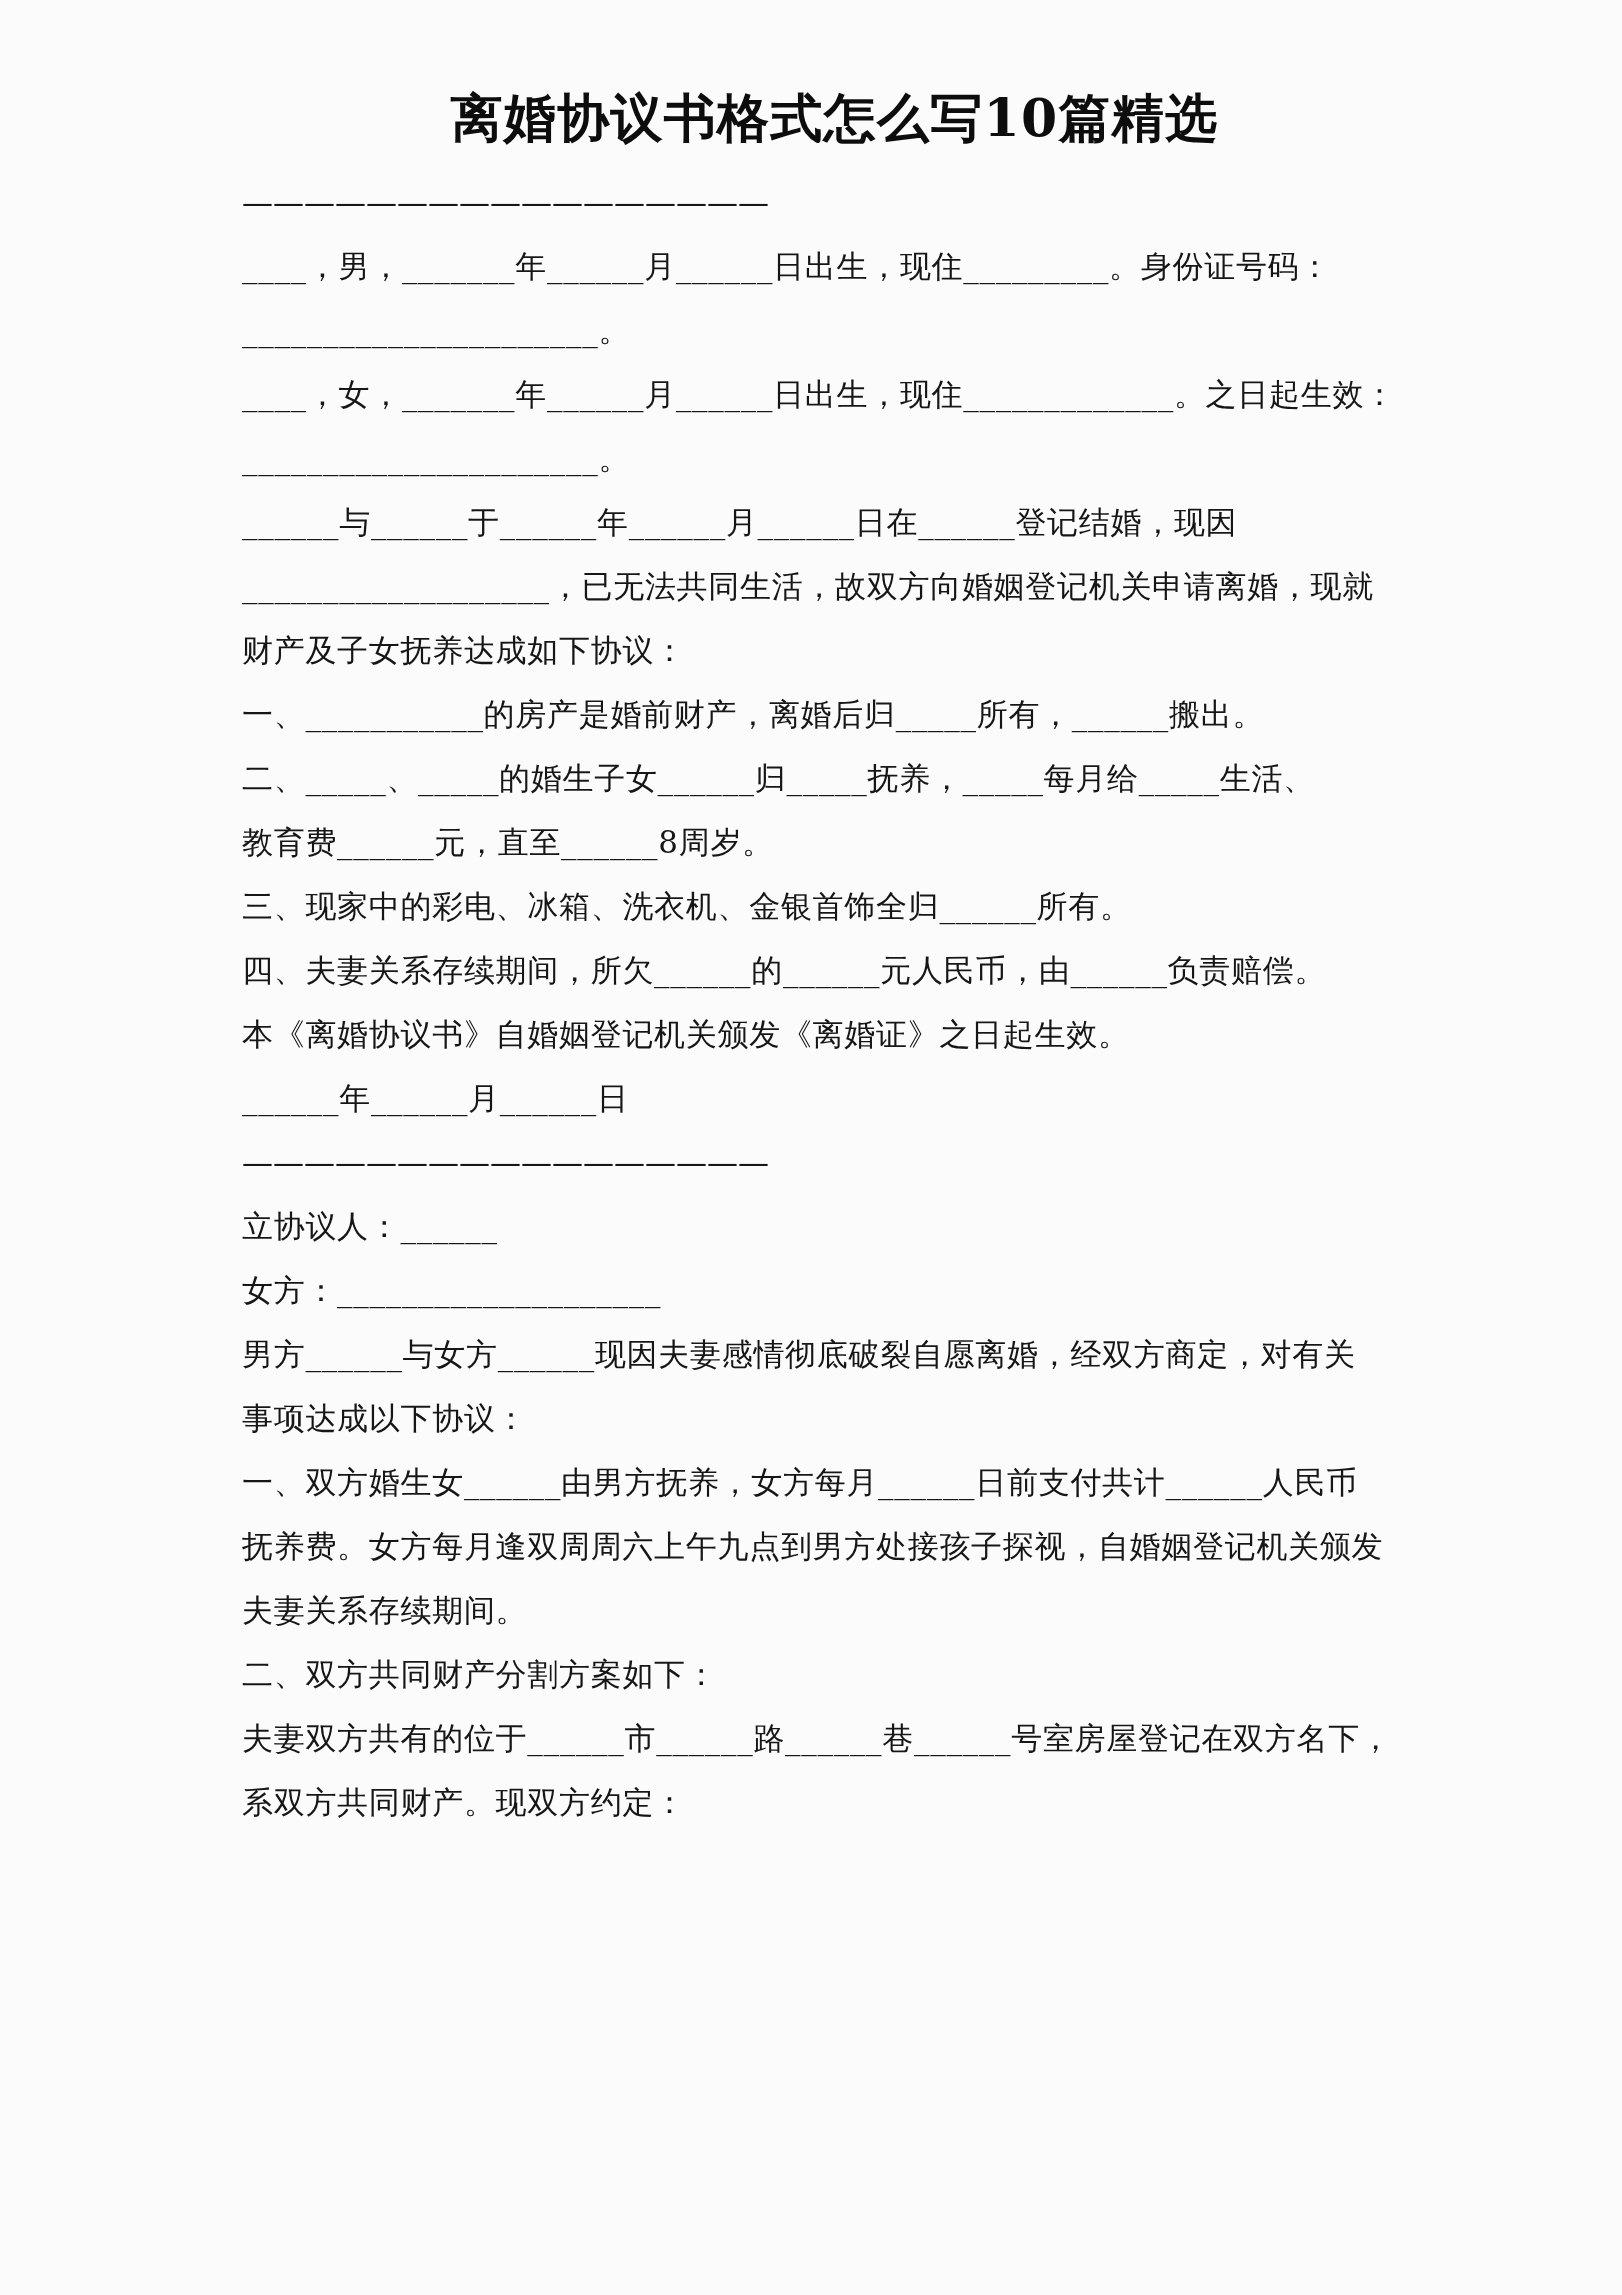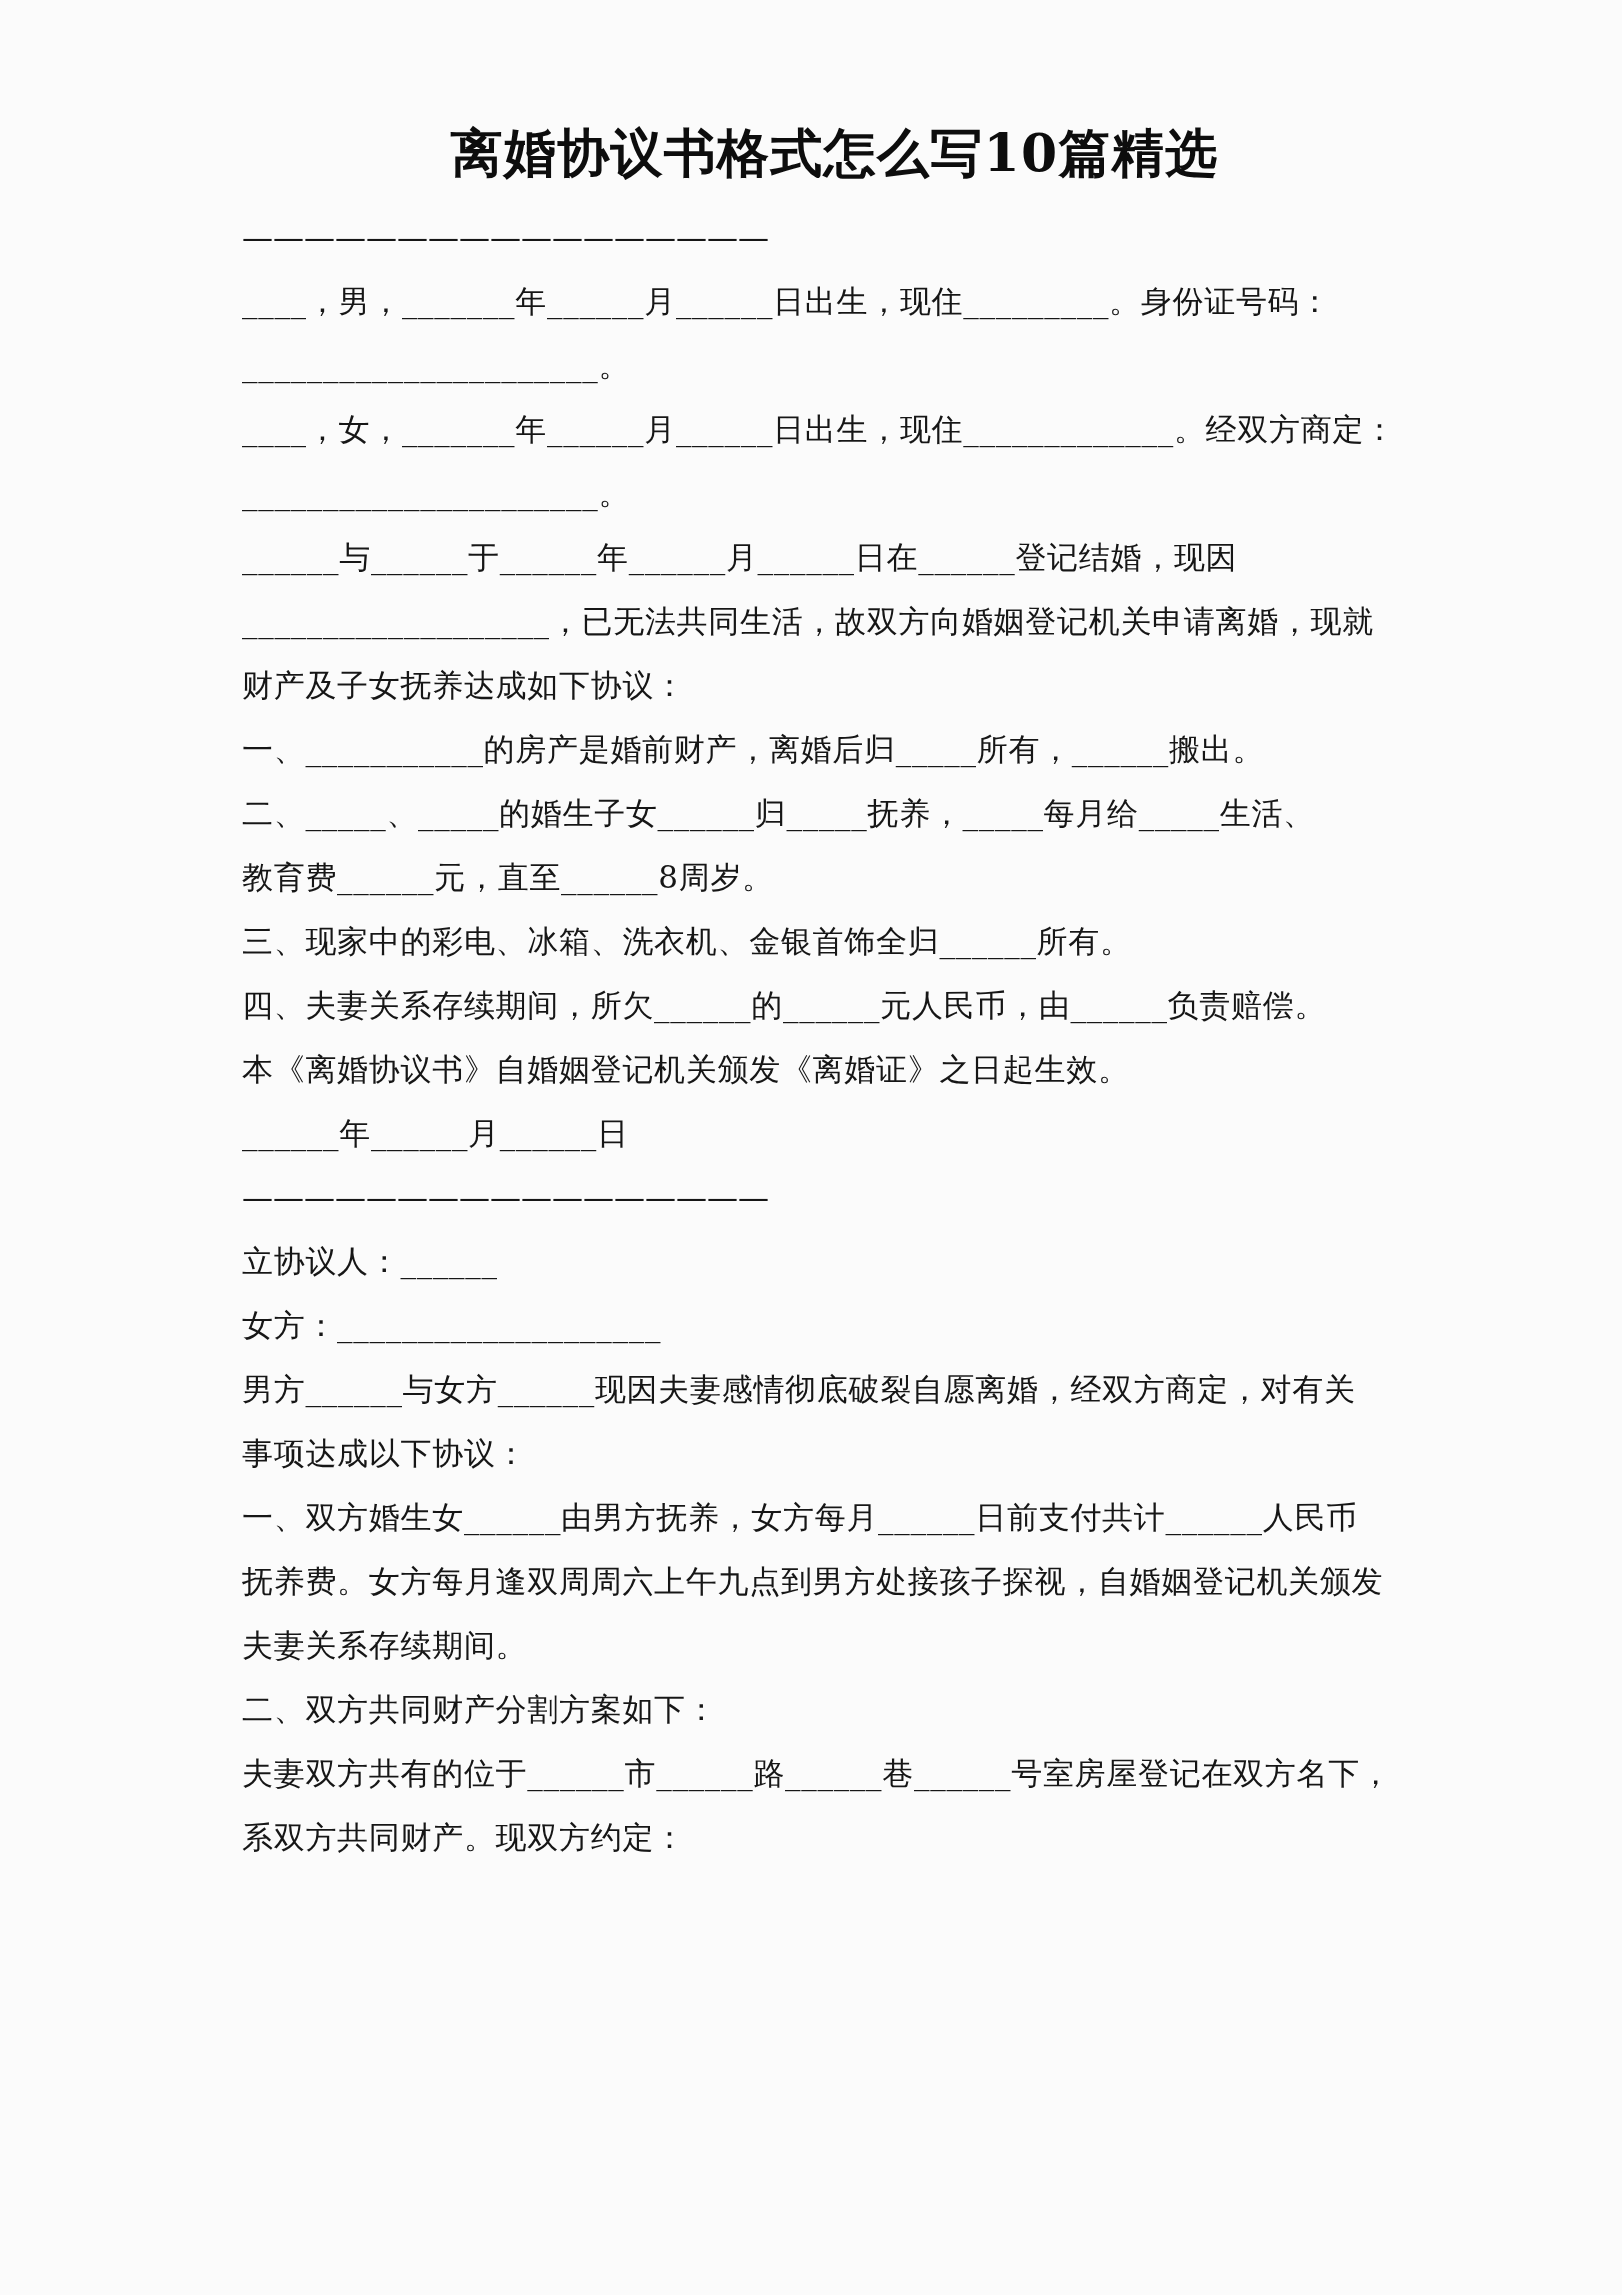--- a/index.html
+++ b/index.html
@@ -12,21 +12,21 @@
     width: 1623px;
     height: 2295px;
     background: #fbfbfb;
     color: #141414;
     overflow: hidden;
   }
   .content {
     padding: 0 196px 0 242px;
   }
   .doc-title {
-    padding-top: 113px;
+    padding-top: 78px;
     font-size: 52px;
     line-height: 1.55;
     font-weight: bold;
     text-align: center;
     letter-spacing: 1.3px;
     white-space: nowrap;
     color: #0d0d0d;
   }
   .doc-lines {
     margin-top: 11.8px;
@@ -47,21 +47,21 @@
 
 <div class="page">
   <div class="content">
 
     <h1 class="doc-title">离婚协议书格式怎么写10篇精选</h1>
 
     <div class="doc-lines">
       <div class="doc-line separator">—————————————————</div>
       <div class="doc-line">____，男，_______年______月______日出生，现住_________。身份证号码：</div>
       <div class="doc-line">______________________。</div>
-      <div class="doc-line">____，女，_______年______月______日出生，现住_____________。经双方商定：</div>
+      <div class="doc-line">____，女，_______年______月______日出生，现住_____________。之日起生效：</div>
       <div class="doc-line">______________________。</div>
       <div class="doc-line">______与______于______年______月______日在______登记结婚，现因</div>
       <div class="doc-line">___________________，已无法共同生活，故双方向婚姻登记机关申请离婚，现就</div>
       <div class="doc-line">财产及子女抚养达成如下协议：</div>
       <div class="doc-line">一、___________的房产是婚前财产，离婚后归_____所有，______搬出。</div>
       <div class="doc-line">二、_____、_____的婚生子女______归_____抚养，_____每月给_____生活、</div>
       <div class="doc-line">教育费______元，直至______8周岁。</div>
       <div class="doc-line">三、现家中的彩电、冰箱、洗衣机、金银首饰全归______所有。</div>
       <div class="doc-line">四、夫妻关系存续期间，所欠______的______元人民币，由______负责赔偿。</div>
       <div class="doc-line">本《离婚协议书》自婚姻登记机关颁发《离婚证》之日起生效。</div>

